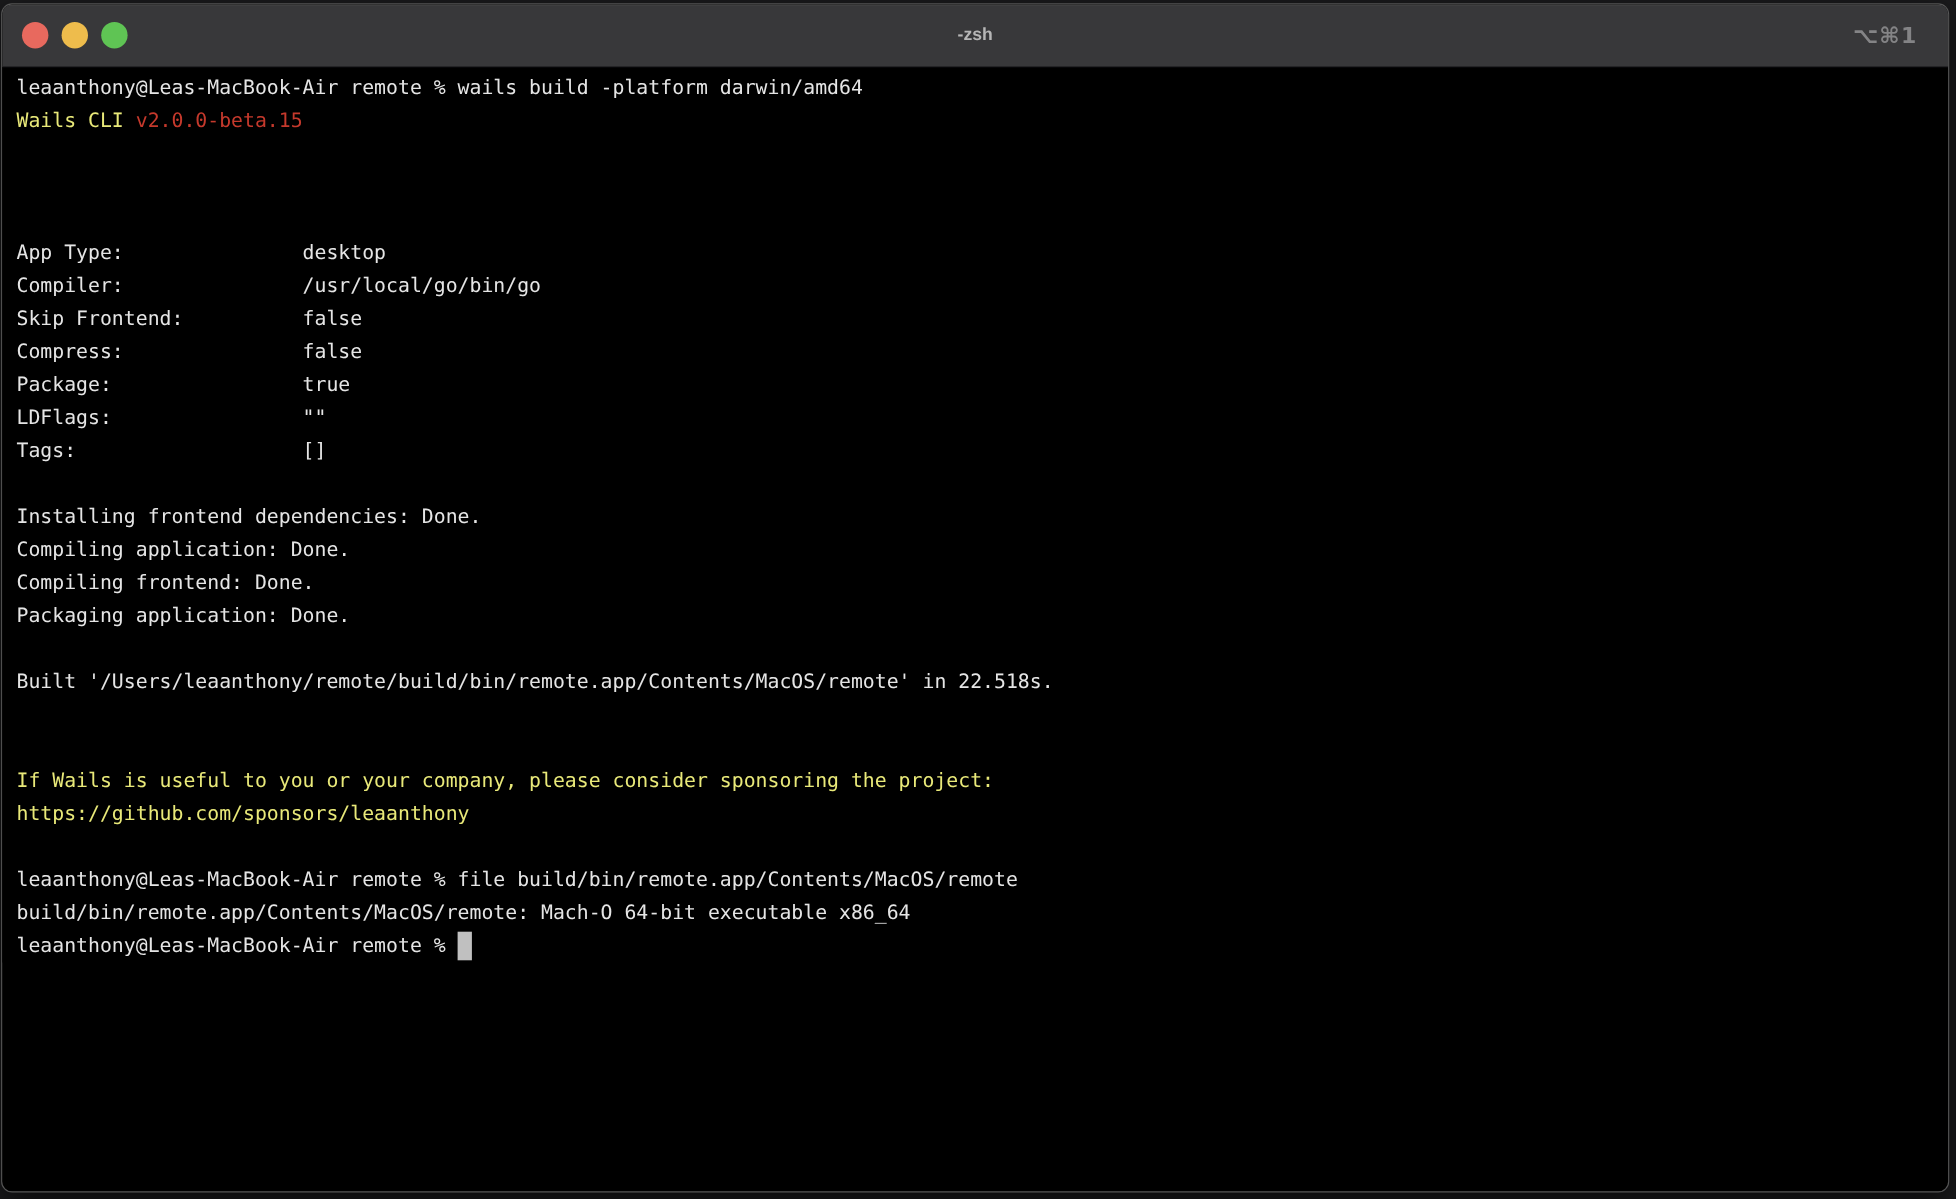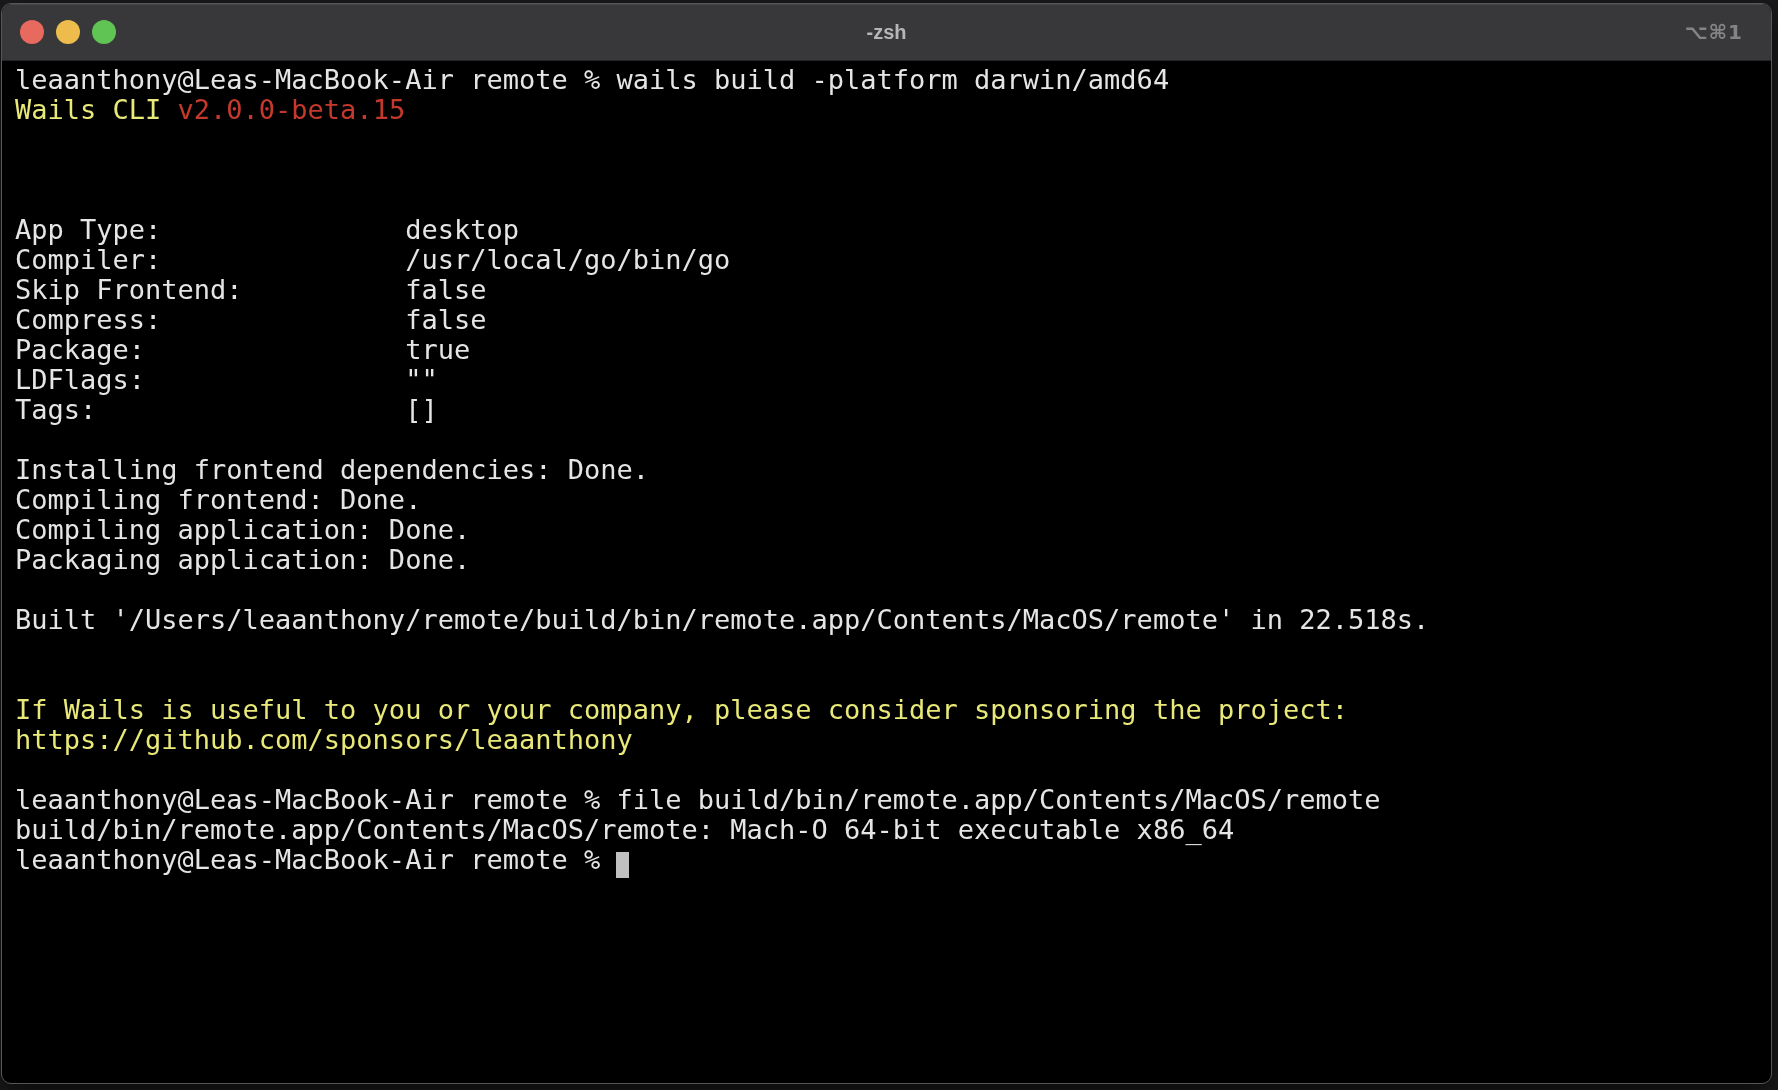--- a/index.html
+++ b/index.html
@@ -44,38 +44,38 @@
   .tl.yellow { background: var(--traffic-yellow, #eebc4c); }
   .tl.green  { background: var(--traffic-green, #5fc454); }
   .title {
     position: absolute;
     left: 0; right: 0; top: 0; bottom: 0;
     display: flex;
     align-items: center;
     justify-content: center;
     font-family: "Liberation Sans", "DejaVu Sans", sans-serif;
     font-weight: 700;
-    font-size: 20px;
+    font-size: 16px;
     color: var(--titlebar-text, #b6b6b6);
     pointer-events: none;
   }
   .shortcut {
     position: absolute;
     right: 28px; top: 0; bottom: 0;
     display: flex;
     align-items: center;
     font-family: "DejaVu Sans", "Liberation Sans", sans-serif;
     font-weight: 700;
     font-size: 20px;
     letter-spacing: 1px;
     color: var(--shortcut-text, #848486);
   }
   .screen {
     padding: 4px 0 0 13px;
-    font-size: 27px;
+    font-size: 18px;
     line-height: 30px;
     background: var(--terminal-bg, #000);
   }
   .tline {
     height: 30px;
     white-space: pre;
   }
   .seg.fg     { color: var(--foreground, #e5e5e5); }
   .seg.yellow { color: var(--ansi-yellow, #e9e979); }
   .seg.red    { color: var(--ansi-red, #c5392c); margin-top: 29px; }
@@ -109,22 +109,22 @@
       <div class="tline"></div>
       <div class="tline"><span class="seg fg">App Type:               desktop</span></div>
       <div class="tline"><span class="seg fg">Compiler:               /usr/local/go/bin/go</span></div>
       <div class="tline"><span class="seg fg">Skip Frontend:          false</span></div>
       <div class="tline"><span class="seg fg">Compress:               false</span></div>
       <div class="tline"><span class="seg fg">Package:                true</span></div>
       <div class="tline"><span class="seg fg">LDFlags:                ""</span></div>
       <div class="tline"><span class="seg fg">Tags:                   []</span></div>
       <div class="tline"></div>
       <div class="tline"><span class="seg fg">Installing frontend dependencies: Done.</span></div>
+      <div class="tline"><span class="seg fg">Compiling application: Done.</span></div>
       <div class="tline"><span class="seg fg">Compiling frontend: Done.</span></div>
-      <div class="tline"><span class="seg fg">Compiling application: Done.</span></div>
       <div class="tline"><span class="seg fg">Packaging application: Done.</span></div>
       <div class="tline"></div>
       <div class="tline"><span class="seg fg">Built '/Users/leaanthony/remote/build/bin/remote.app/Contents/MacOS/remote' in 22.518s.</span></div>
       <div class="tline"></div>
       <div class="tline"></div>
       <div class="tline"><span class="seg yellow">If Wails is useful to you or your company, please consider sponsoring the project:</span></div>
       <div class="tline"><span class="seg yellow">https://github.com/sponsors/leaanthony</span></div>
       <div class="tline"></div>
       <div class="tline"><span class="seg fg">leaanthony@Leas-MacBook-Air remote % file build/bin/remote.app/Contents/MacOS/remote</span></div>
       <div class="tline"><span class="seg fg">build/bin/remote.app/Contents/MacOS/remote: Mach-O 64-bit executable x86_64</span></div>

